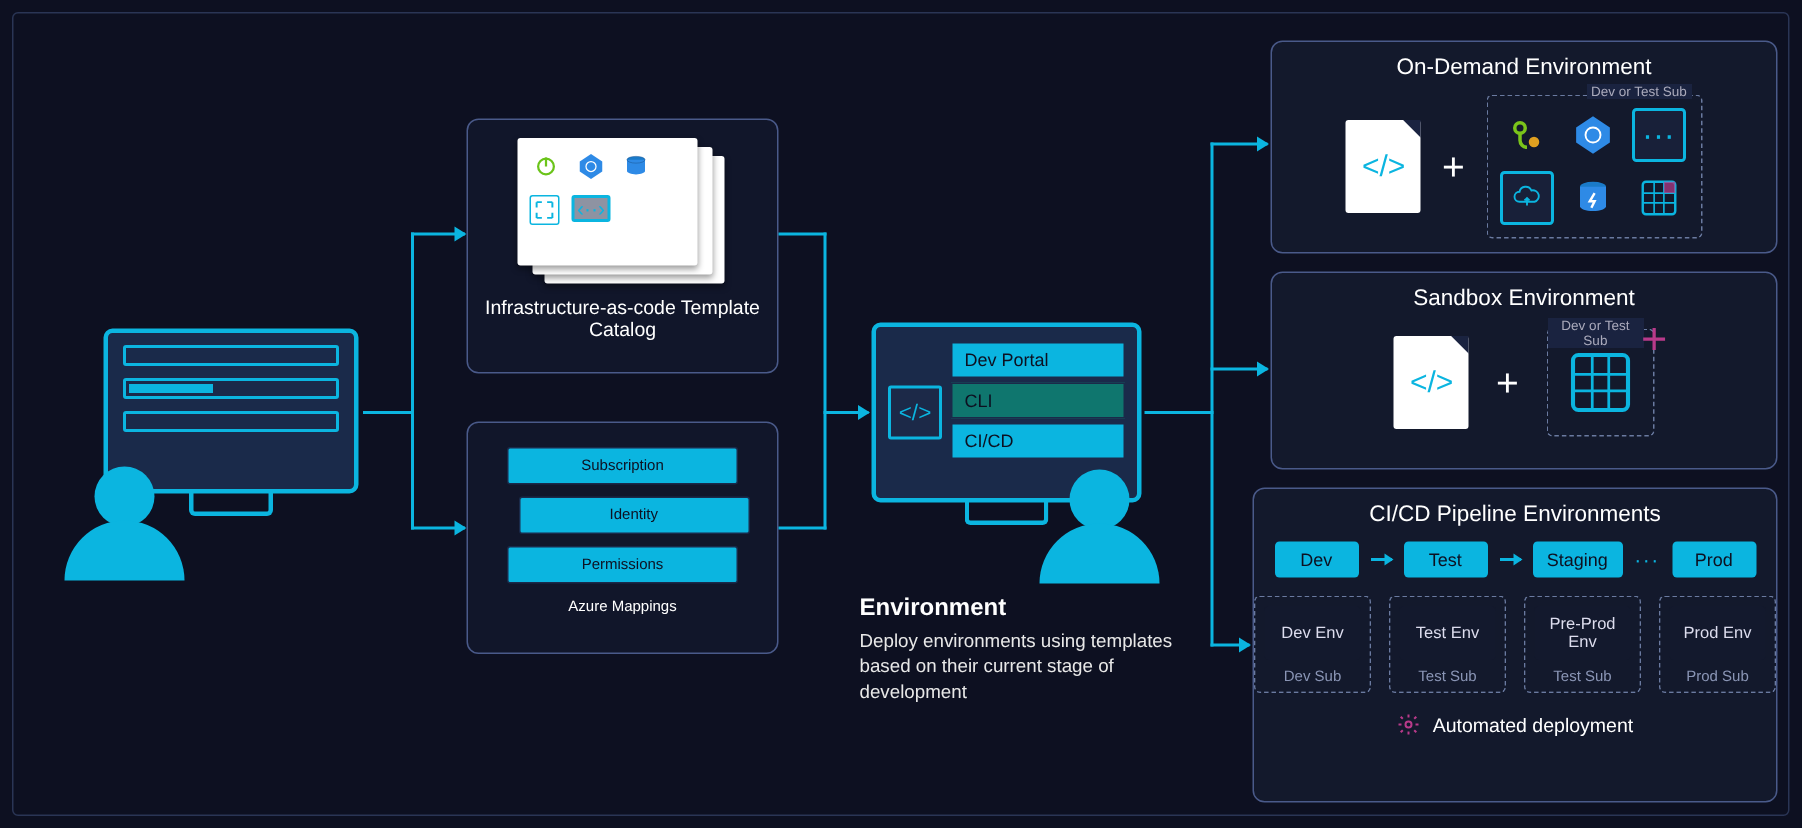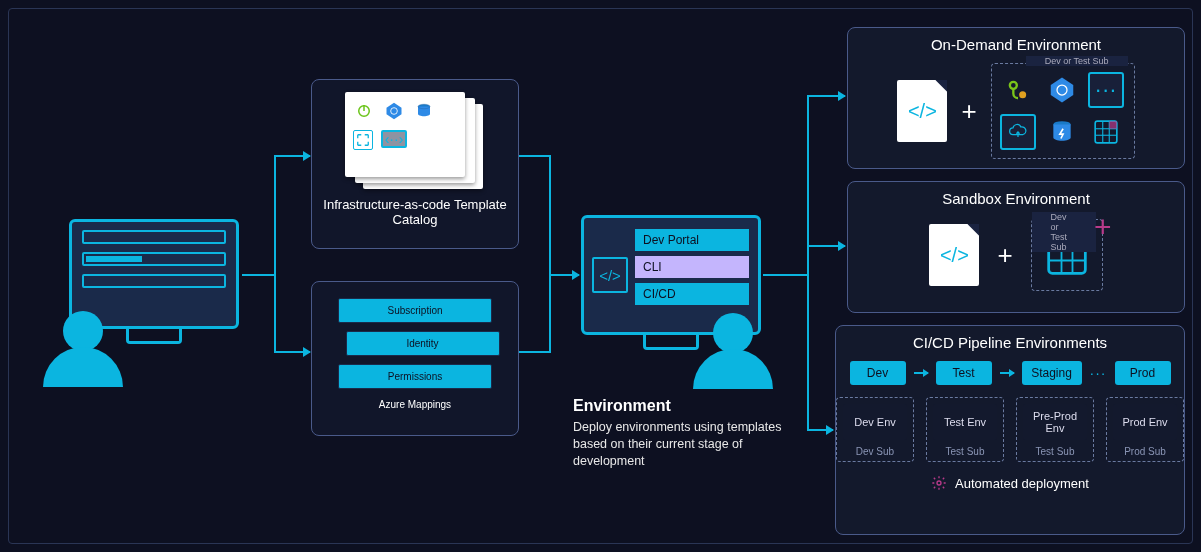--- a/index.html
+++ b/index.html
@@ -124,21 +124,22 @@
     border: 1px dashed #6a7aa0;
     border-radius: 4px;
     position: relative;
   }
   .dashed-label {
     position: absolute;
     top: -8px; right: 6px;
     font-size: 9px;
     color: #aab;
     background: #1a2340;
-    padding: 0 19px;
+    padding: 0 3px;
+    text-align: center;
   }
   .svc-icon {
     width: 36px; height: 36px;
     display: flex; align-items: center; justify-content: center;
     font-size: 22px;
   }
   .plus { font-size: 26px; color: #fff; }
 
   
   .stage-btn {
@@ -241,21 +242,21 @@
     <div class="pill" style="width:100%;margin-left:15px;">Identity</div>
     <div class="pill" style="width:100%;">Permissions</div>
     <div style="font-size:10px; margin-top:6px; color:#fff;">Azure Mappings</div>
   </div>
 
   <div class="abs" style="left:572px; top:206px;">
     <div class="monitor" style="width:180px; height:120px; padding:8px; display:flex; gap:6px;">
       <div class="code-tag" style="width:36px; height:36px; border-radius:2px; align-self:center; font-size:15px;">&lt;/&gt;</div>
       <div style="flex:1; display:flex; flex-direction:column; gap:3px; margin-top:2px;">
         <div style="background:#0bb5e0; color:#0d1021; font-size:12px; padding:4px 8px; border:1px solid #1a2a4a;">Dev Portal</div>
-        <div style="background:#c4b5fd; color:#0d1021; font-size:12px; padding:4px 8px; border:1px solid #1a2a4a;">CLI</div>
+        <div style="background:#0f766e; color:#0d1021; font-size:12px; padding:4px 8px; border:1px solid #1a2a4a;">CLI</div>
         <div style="background:#0bb5e0; color:#0d1021; font-size:12px; padding:4px 8px; border:1px solid #1a2a4a;">CI/CD</div>
       </div>
     </div>
     <div class="person-head" style="left:132px; top:98px;"></div>
     <div class="person-body" style="left:112px; top:134px;"></div>
   </div>
   <div class="abs" style="left:564px; top:388px; width:230px;">
     <div class="text-title" style="font-size:16px; margin-bottom:4px;">Environment</div>
     <div class="text-body">Deploy environments using templates based on their current stage of development</div>
   </div>

